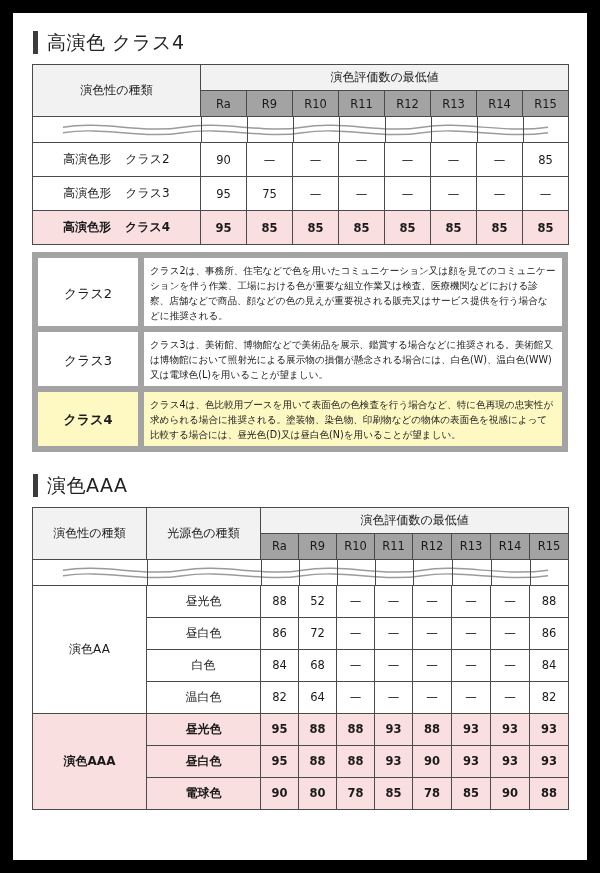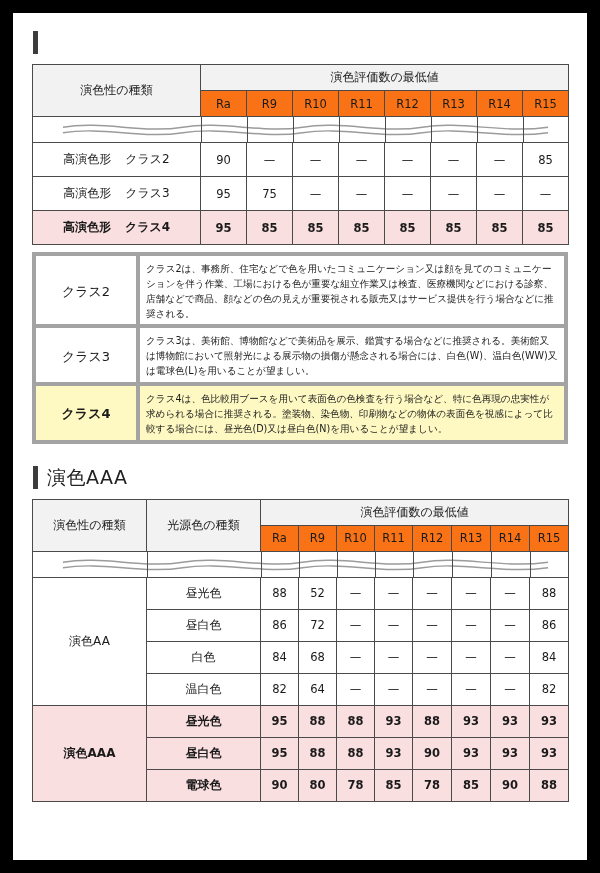--- a/index.html
+++ b/index.html
@@ -56,21 +56,21 @@
   }
   table.grid td, table.grid th {
     border: 1px solid #4a4a4a;
     text-align: center;
     vertical-align: middle;
     font-weight: normal;
     padding: 0;
     height: 25px;
   }
   .hdr { background: #f2f2f2; font-size: 12px; }
-  .hdr-sub { background: #f97316; font-size: 11.5px; height: 21px; }
+  .hdr-sub { background: #a3a3a3; font-size: 11.5px; height: 21px; }
   .rowlabel { font-size: 12px; }
   .rowlabel .lbl-inner {
     display: flex;
     justify-content: center;
     gap: 14px;
   }
   tr.highlight td {
     background: #fadfe0;
     font-weight: bold;
   }
@@ -90,21 +90,21 @@
   }
 
   
   table.desc {
     border-collapse: collapse;
     width: 536px;
     table-layout: fixed;
     margin-top: 7px;
   }
   table.desc td {
-    border: 4px solid #a3a3a3;
+    border: 6px solid #a3a3a3;
     vertical-align: middle;
     padding: 6px 6px 3px 6px;
   }
   td.desc-key {
     width: 88px;
     text-align: center;
     font-size: 13px;
     color: #1a1a1a;
   }
   td.desc-body {
@@ -127,20 +127,21 @@
     letter-spacing: 0.2px;
   }
 </style>
 </head>
 <body>
 
 <div class="page-frame">
 
   <div class="section-heading">
     <span class="bar"></span>
+    <span class="htext">高演色 クラス4</span>
   </div>
 
   <table class="grid">
     <colgroup>
       <col style="width:168px">
       <col style="width:46px">
         <col style="width:46px">
         <col style="width:46px">
         <col style="width:46px">
       <col style="width:46px">

